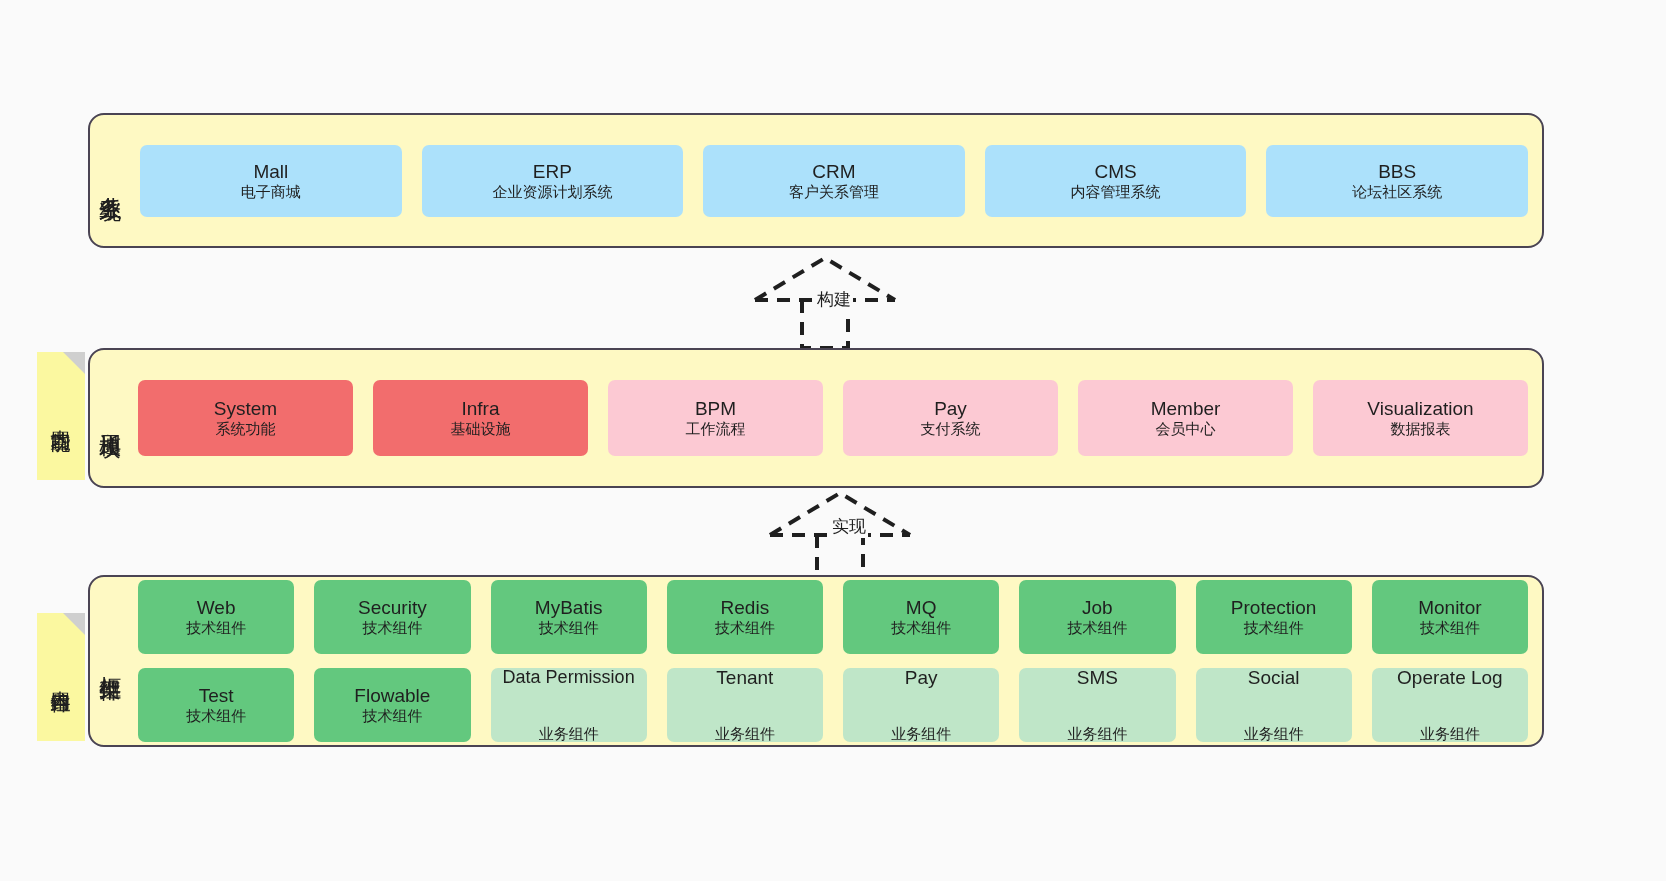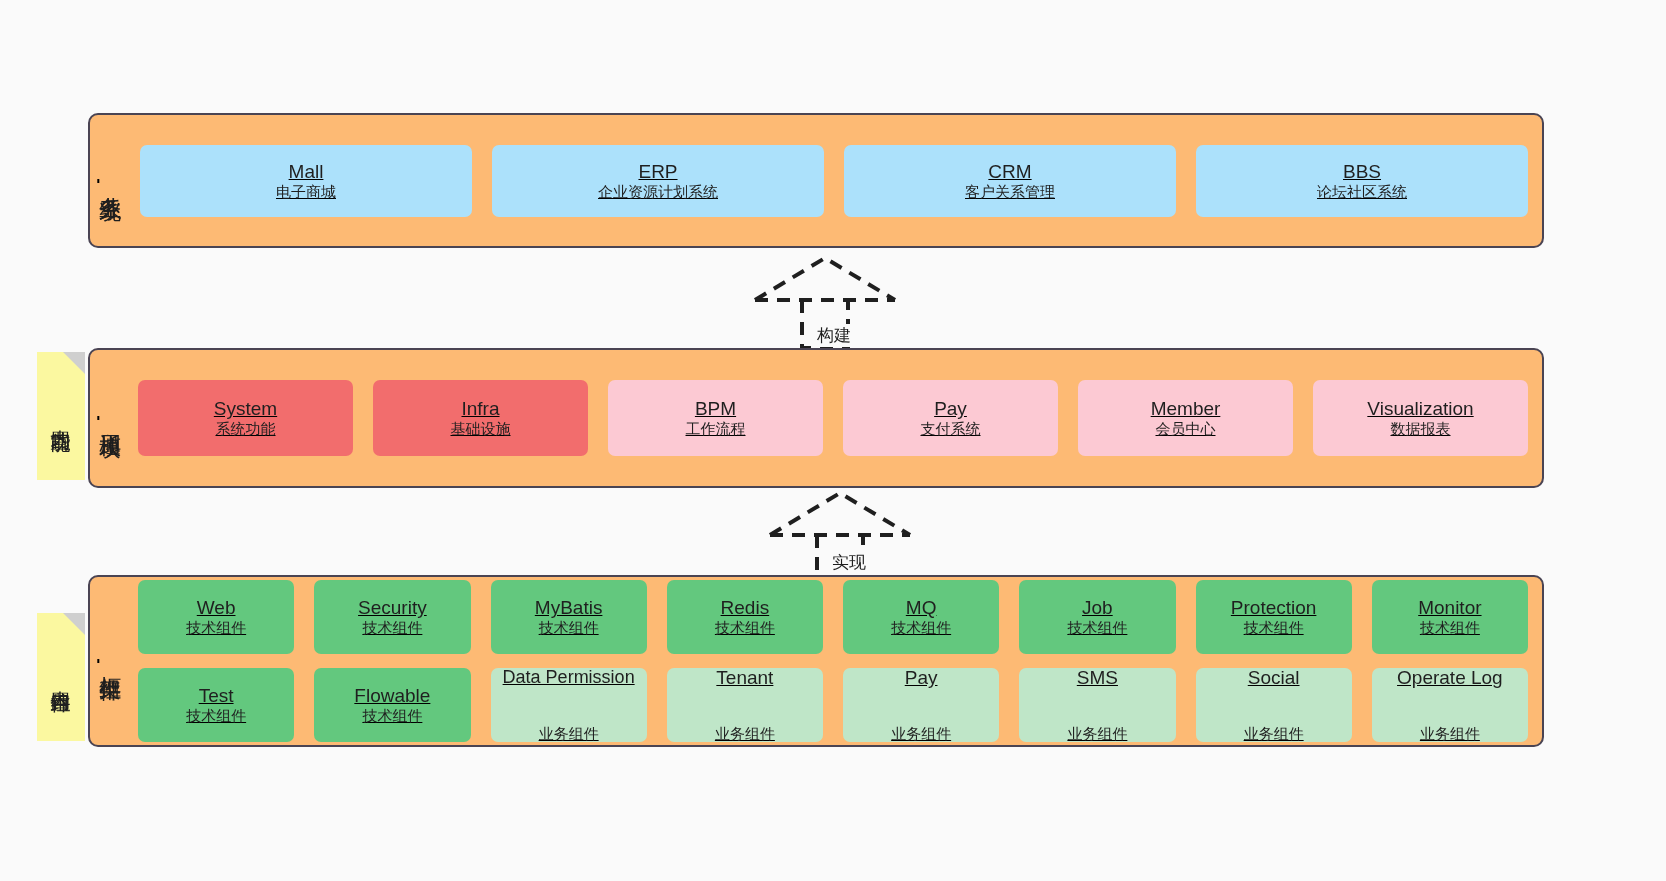--- a/index.html
+++ b/index.html
@@ -16,26 +16,25 @@
   }
   .canvas {
     position: absolute;
     inset: 0;
   }
 
   
   .layer {
     position: absolute;
     box-sizing: border-box;
-    background: #fdba74;
+    background: #fef9c3;
     border: 2px solid #4a4453;
-    border-radius: 10px;
+    border-radius: 16px;
     display: flex;
     align-items: stretch;
-    text-decoration: underline;
   }
   .layer-title {
     flex: 0 0 auto;
     width: 40px;
     display: flex;
     align-items: center;
     justify-content: center;
     font-size: 22px;
     color: #1f1f1f;
     line-height: 1.12;
@@ -131,21 +130,20 @@
   .connector {
     position: absolute;
   }
   .connector .label {
     position: absolute;
     font-size: 17px;
     color: #1f1f1f;
     background: #fafafa;
     padding: 0 2px;
     white-space: nowrap;
-    margin-top: 36px;
   }
   #arrow-build   { left: 745px; top: 252px; width: 180px; height: 98px; }
   #arrow-build .label   { left: 70px; top: 36px; }
   #arrow-realize { left: 760px; top: 487px; width: 180px; height: 98px; }
   #arrow-realize .label { left: 70px; top: 28px; }
 </style>
 </head>
 <body>
 
 <div class="canvas">
@@ -160,20 +158,24 @@
         </div>
         <div class="cell c-blue">
           <span class="en">ERP</span>
           <span class="cn">企业资源计划系统</span>
         </div>
         <div class="cell c-blue">
           <span class="en">CRM</span>
           <span class="cn">客户关系管理</span>
         </div>
         <div class="cell c-blue">
+          <span class="en">CMS</span>
+          <span class="cn">内容管理系统</span>
+        </div>
+        <div class="cell c-blue">
           <span class="en">BBS</span>
           <span class="cn">论坛社区系统</span>
         </div>
       </div>
     </div>
   </div>
 
   <div class="connector" id="arrow-build">
     <svg width="180" height="98" viewBox="0 0 180 98">
       <path d="M 10 48 L 80 6 L 150 48" fill="none" stroke="#1f1f1f" stroke-width="4" stroke-dasharray="13 9" stroke-linecap="butt"></path>

